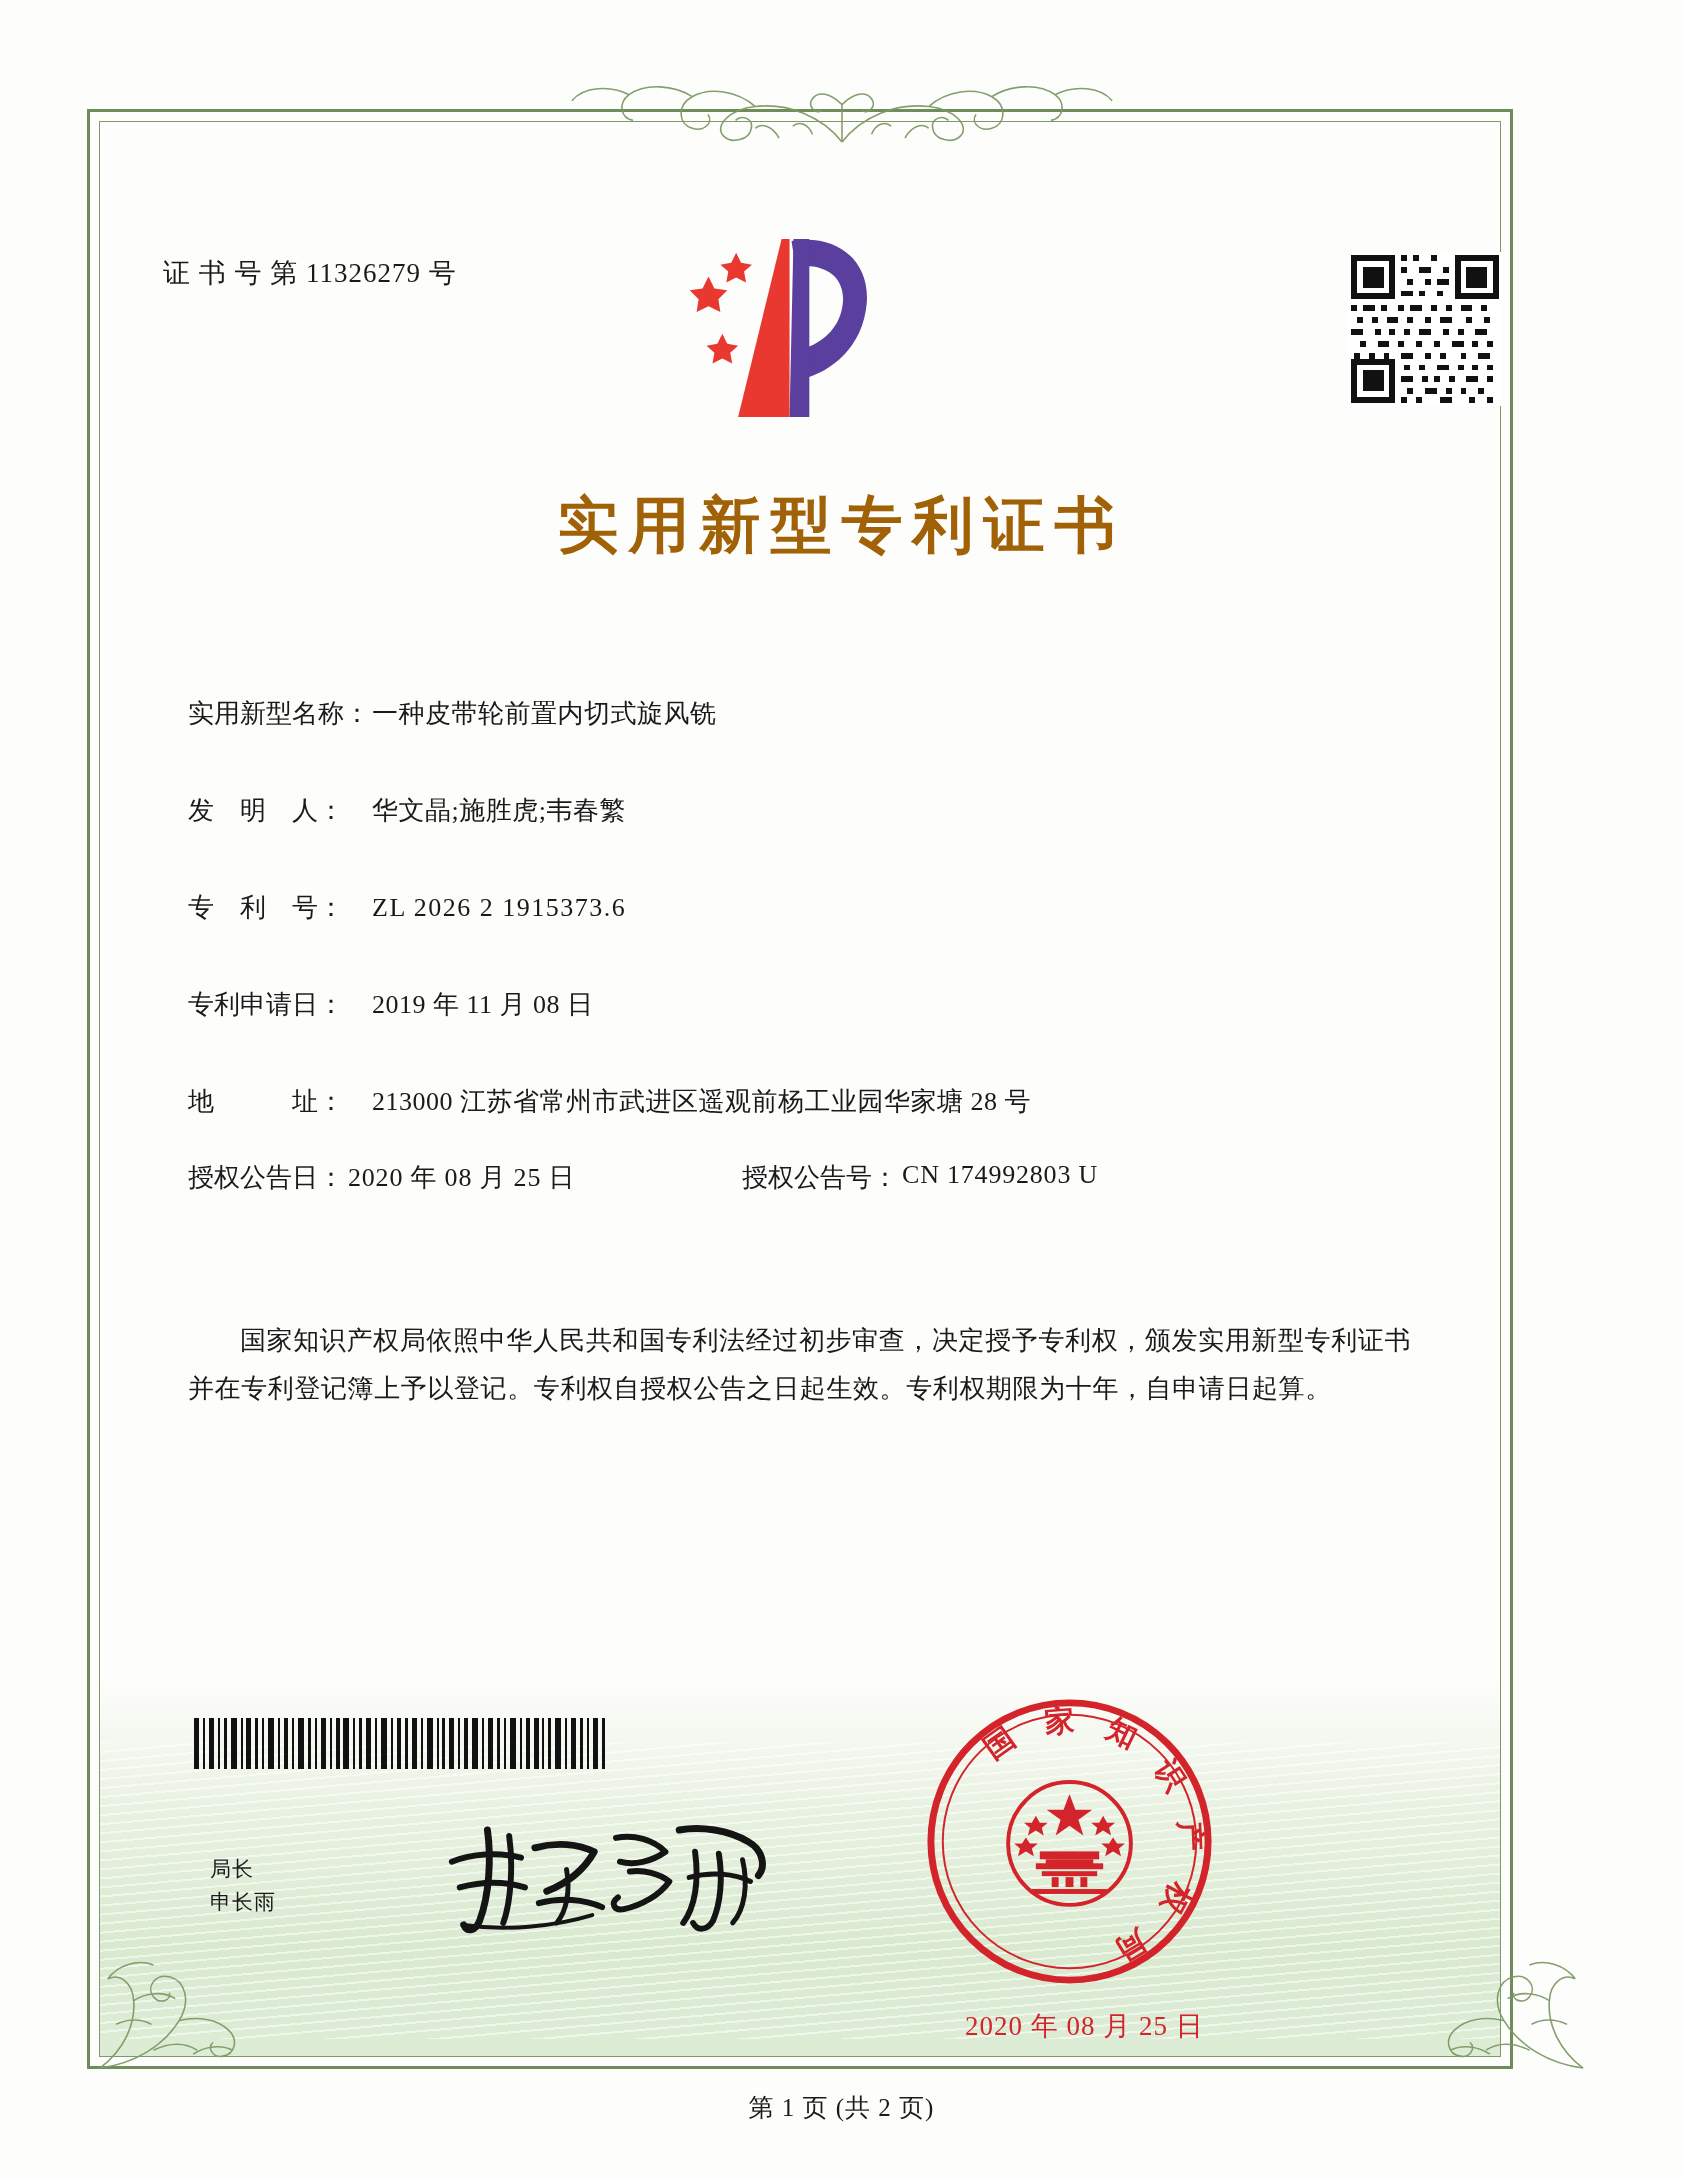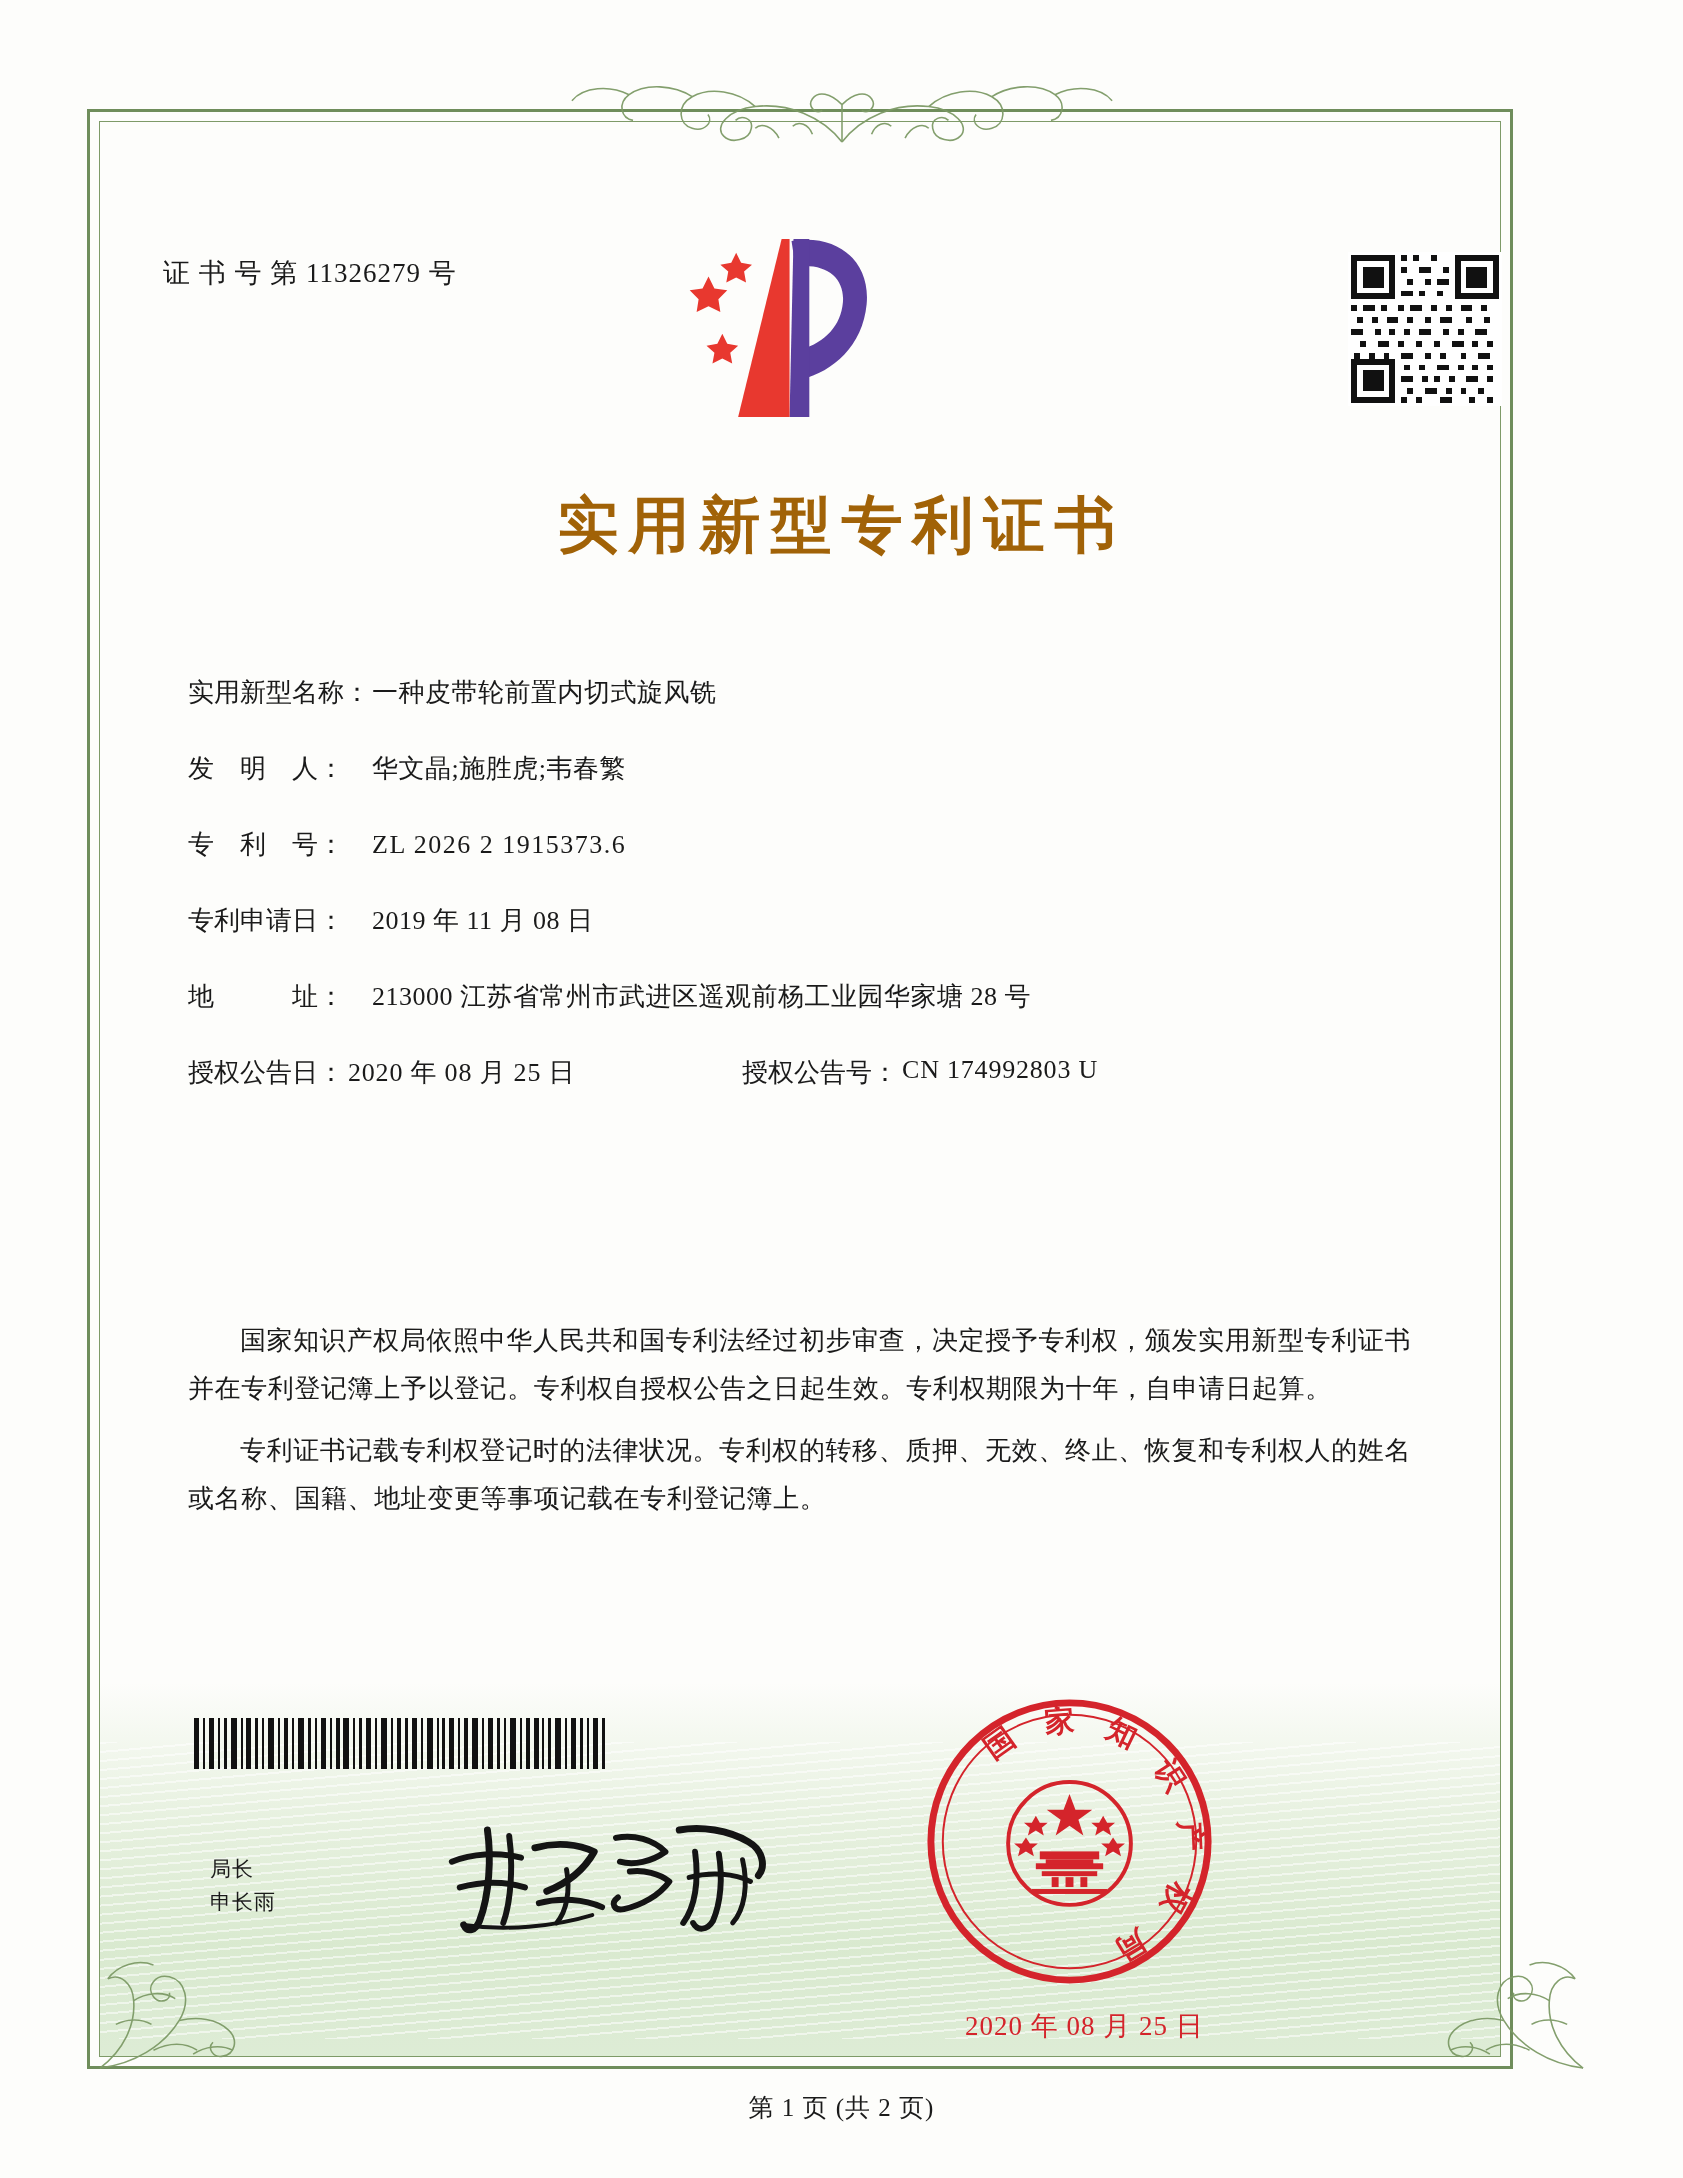--- a/index.html
+++ b/index.html
@@ -110,20 +110,21 @@
     align-items: baseline;
     margin-bottom: 41px;
     font-size: 26px;
     line-height: 1.35;
   }
   .f-label {
     width: 184px;
     flex: 0 0 184px;
     letter-spacing: 0px;
     white-space: nowrap;
+    margin-top: 21px;
   }
   .f-value {
     flex: 1 1 auto;
     letter-spacing: 0.5px;
   }
   .f-value.mono {
     font-family: "Liberation Serif", "DejaVu Serif", serif;
     letter-spacing: 1.5px;
   }
 
@@ -416,21 +417,20 @@
       <div class="grant-right">
         <span class="g-label">授权公告号：</span>
         <span class="g-value">CN 174992803 U</span>
       </div>
     </div>
 
   </div>
 
   <div class="body-text">
     <p>国家知识产权局依照中华人民共和国专利法经过初步审查，决定授予专利权，颁发实用新型专利证书并在专利登记簿上予以登记。专利权自授权公告之日起生效。专利权期限为十年，自申请日起算。</p>
-    <p>专利证书记载专利权登记时的法律状况。专利权的转移、质押、无效、终止、恢复和专利权人的姓名或名称、国籍、地址变更等事项记载在专利登记簿上。</p>
   </div>
 
   <div class="barcode">
     <div class="bar" style="left:0px;width:5px"></div>
     <div class="bar" style="left:9px;width:2px"></div>
     <div class="bar" style="left:15px;width:5px"></div>
     <div class="bar" style="left:24px;width:2px"></div>
     <div class="bar" style="left:30px;width:3px"></div>
     <div class="bar" style="left:37px;width:6px"></div>
     <div class="bar" style="left:47px;width:2px"></div>

